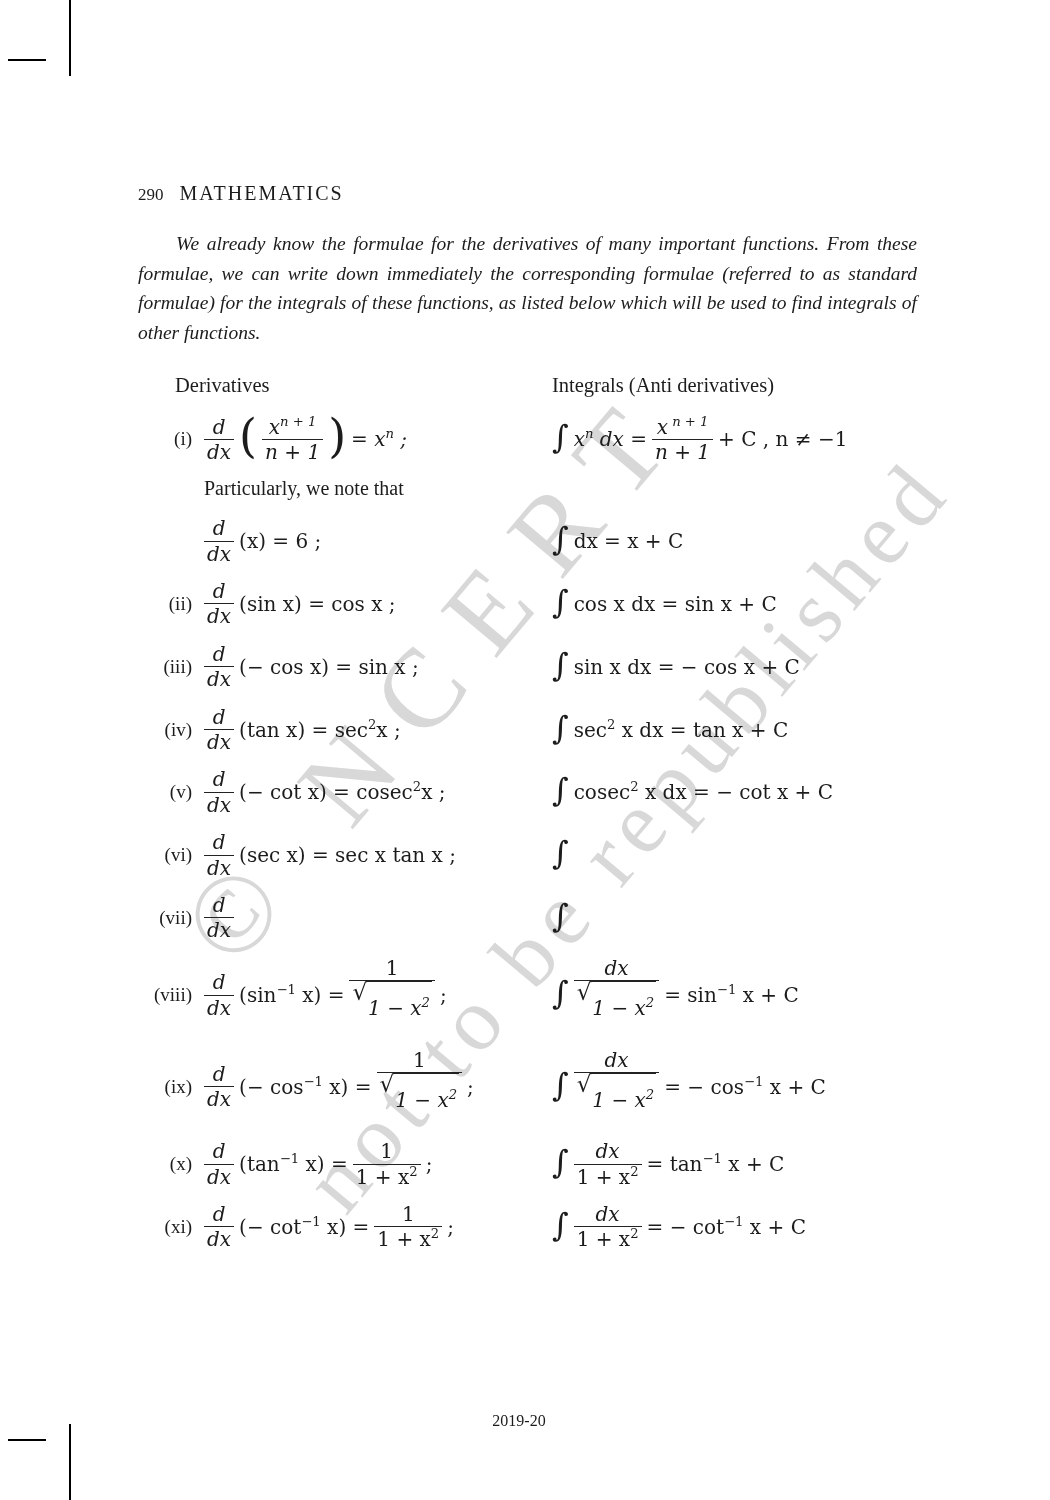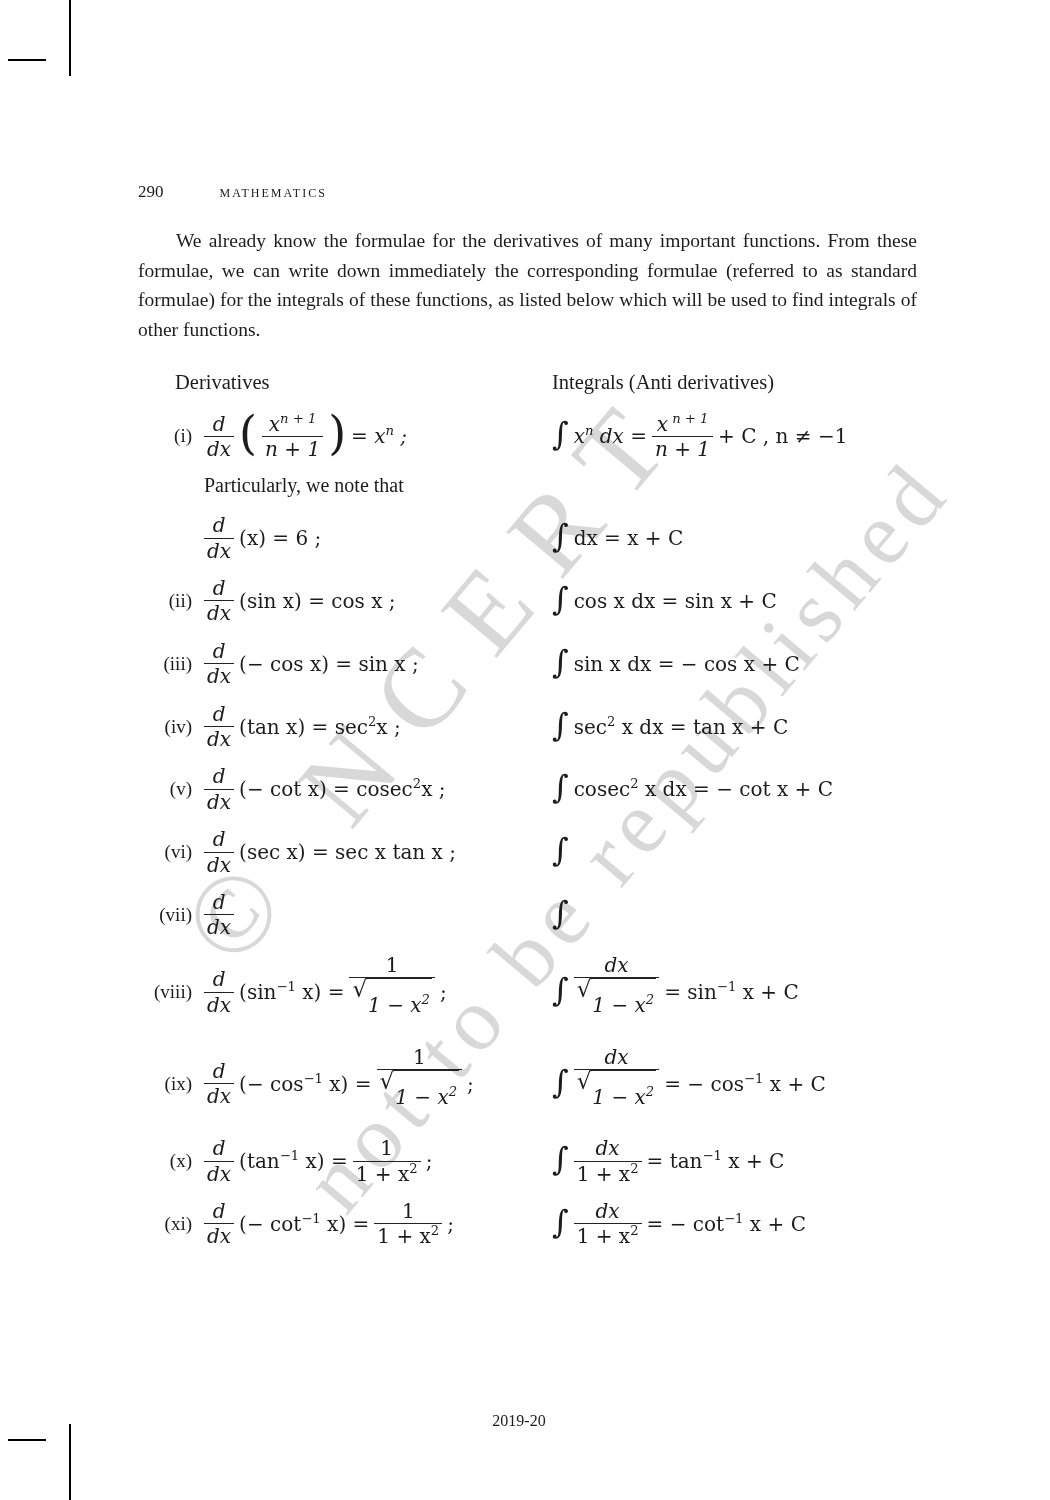--- a/index.html
+++ b/index.html
@@ -19,23 +19,23 @@
     position:absolute; inset:0; z-index:0; pointer-events:none;
     display:flex; flex-direction:column; align-items:center; justify-content:center;
     gap:135px; transform:rotate(-50deg); color:#d8d8d8;
   }
   .wm1 { font-size:112px; letter-spacing:34px; white-space:nowrap; }
   .wm2 { font-size:90px; letter-spacing:9px; white-space:nowrap; }
 
   .content { position:relative; z-index:1; padding:182px 133px 0 138px; }
 
   .runhead { font-size:17px; }
-  .runhead .rh-title { margin-left:56px; letter-spacing:2px; font-size:12px; }
-
-  .intro { margin-top:24px; font-size:19.5px; line-height:1.52; text-align:justify; text-indent:38px; }
+  .runhead .rh-title { margin-left:16px; letter-spacing:2px; font-size:20px; }
+
+  .intro { margin-top:24px; font-size:19.5px; line-height:1.52; text-align:justify; text-indent:38px;font-style:italic; }
 
   .mrow { display:grid; grid-template-columns:66px 348px 1fr; align-items:center; margin-bottom:13px; }
   .mrow.heads { margin:26px 0 18px; }
   .colhead { font-weight:normal; font-size:20.5px; }
   .colhead-d { margin-left:-29px; }
 
   .mlabel { font-size:19px; text-align:right; padding-right:12px; }
   .mcell { display:flex; align-items:center; gap:5px; font-size:20px; font-family:"DejaVu Serif",serif; white-space:nowrap; }
   .frac { display:inline-flex; flex-direction:column; align-items:center; text-align:center; line-height:1.22; }
   .frac .num { padding:0 3px; }

